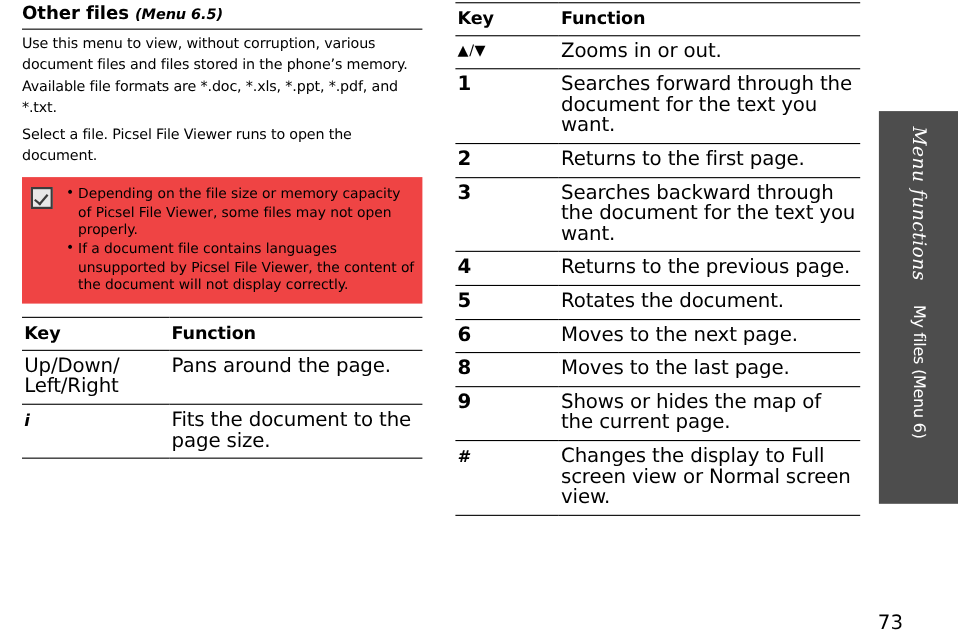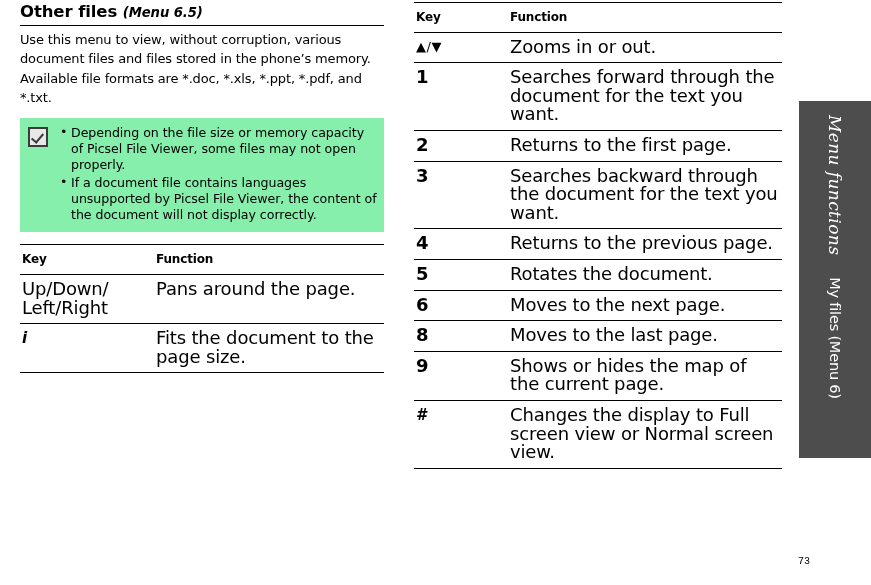--- a/index.html
+++ b/index.html
@@ -60,21 +60,21 @@
   
   p.body {
     font-size: 13px;
     line-height: 19.4px;
     margin: 4px 0 0 0;
     letter-spacing: -0.15px;
   }
 
   
   .note {
-    background: #86efac;
+    background: #ef4444;
     margin-top: 10px;
     padding: 6px 6px 8px 6px;
     display: flex;
     align-items: flex-start;
     box-sizing: border-box;
     width: 364px;
   }
   .note-icon {
     flex: 0 0 auto;
     width: 20px;
@@ -130,21 +130,21 @@
   table.keytable td {
     text-align: left;
     vertical-align: top;
     padding: 5px 4px 6px 2px;
     font-size: 18px;
     line-height: 18.6px;
     letter-spacing: -0.15px;
   }
   table.keytable thead th {
     font-weight: bold;
-    font-size: 12px;
+    font-size: 16px;
     border-top: 1.6px solid #000;
     border-bottom: 1.6px solid #000;
     padding-top: 5px;
     padding-bottom: 5px;
   }
   table.keytable tbody td {
     border-bottom: 1.1px solid #000;
   }
   table.keytable tbody tr:last-child td {
     border-bottom: 1.1px solid #000;
@@ -213,39 +213,39 @@
     font-size: 14.5px;
     margin-left: 22px;
     letter-spacing: -0.2px;
   }
 
   
   .page-number {
     position: absolute;
     left: 798px;
     top: 556px;
-    font-size: 10px;
+    font-size: 18px;
     color: #000;
-    font-family: Liberation Mono, monospace;
   }
 </style>
 </head>
 <body>
 
 <div class="col-left">
 
   <h1 class="h-section">
     <span>Other files</span>
     <span class="menu-ref">(Menu 6.5)</span>
   </h1>
   <div class="rule-heading"></div>
 
   <p class="body">Use this menu to view, without corruption, various document files and files stored in the phone’s memory. Available file formats are *.doc, *.xls, *.ppt, *.pdf, and *.txt.</p>
 
 
+  <p class="body">Select a file. Picsel File Viewer runs to open the document.</p>
 
   <div class="note">
     <span class="note-icon"></span>
     <div class="note-body">
       <ul class="note-list">
         <li>Depending on the file size or memory capacity of Picsel File Viewer, some files may not open properly.</li>
         <li>If a document file contains languages unsupported by Picsel File Viewer, the content of the document will not display correctly.</li>
       </ul>
     </div>
   </div>

